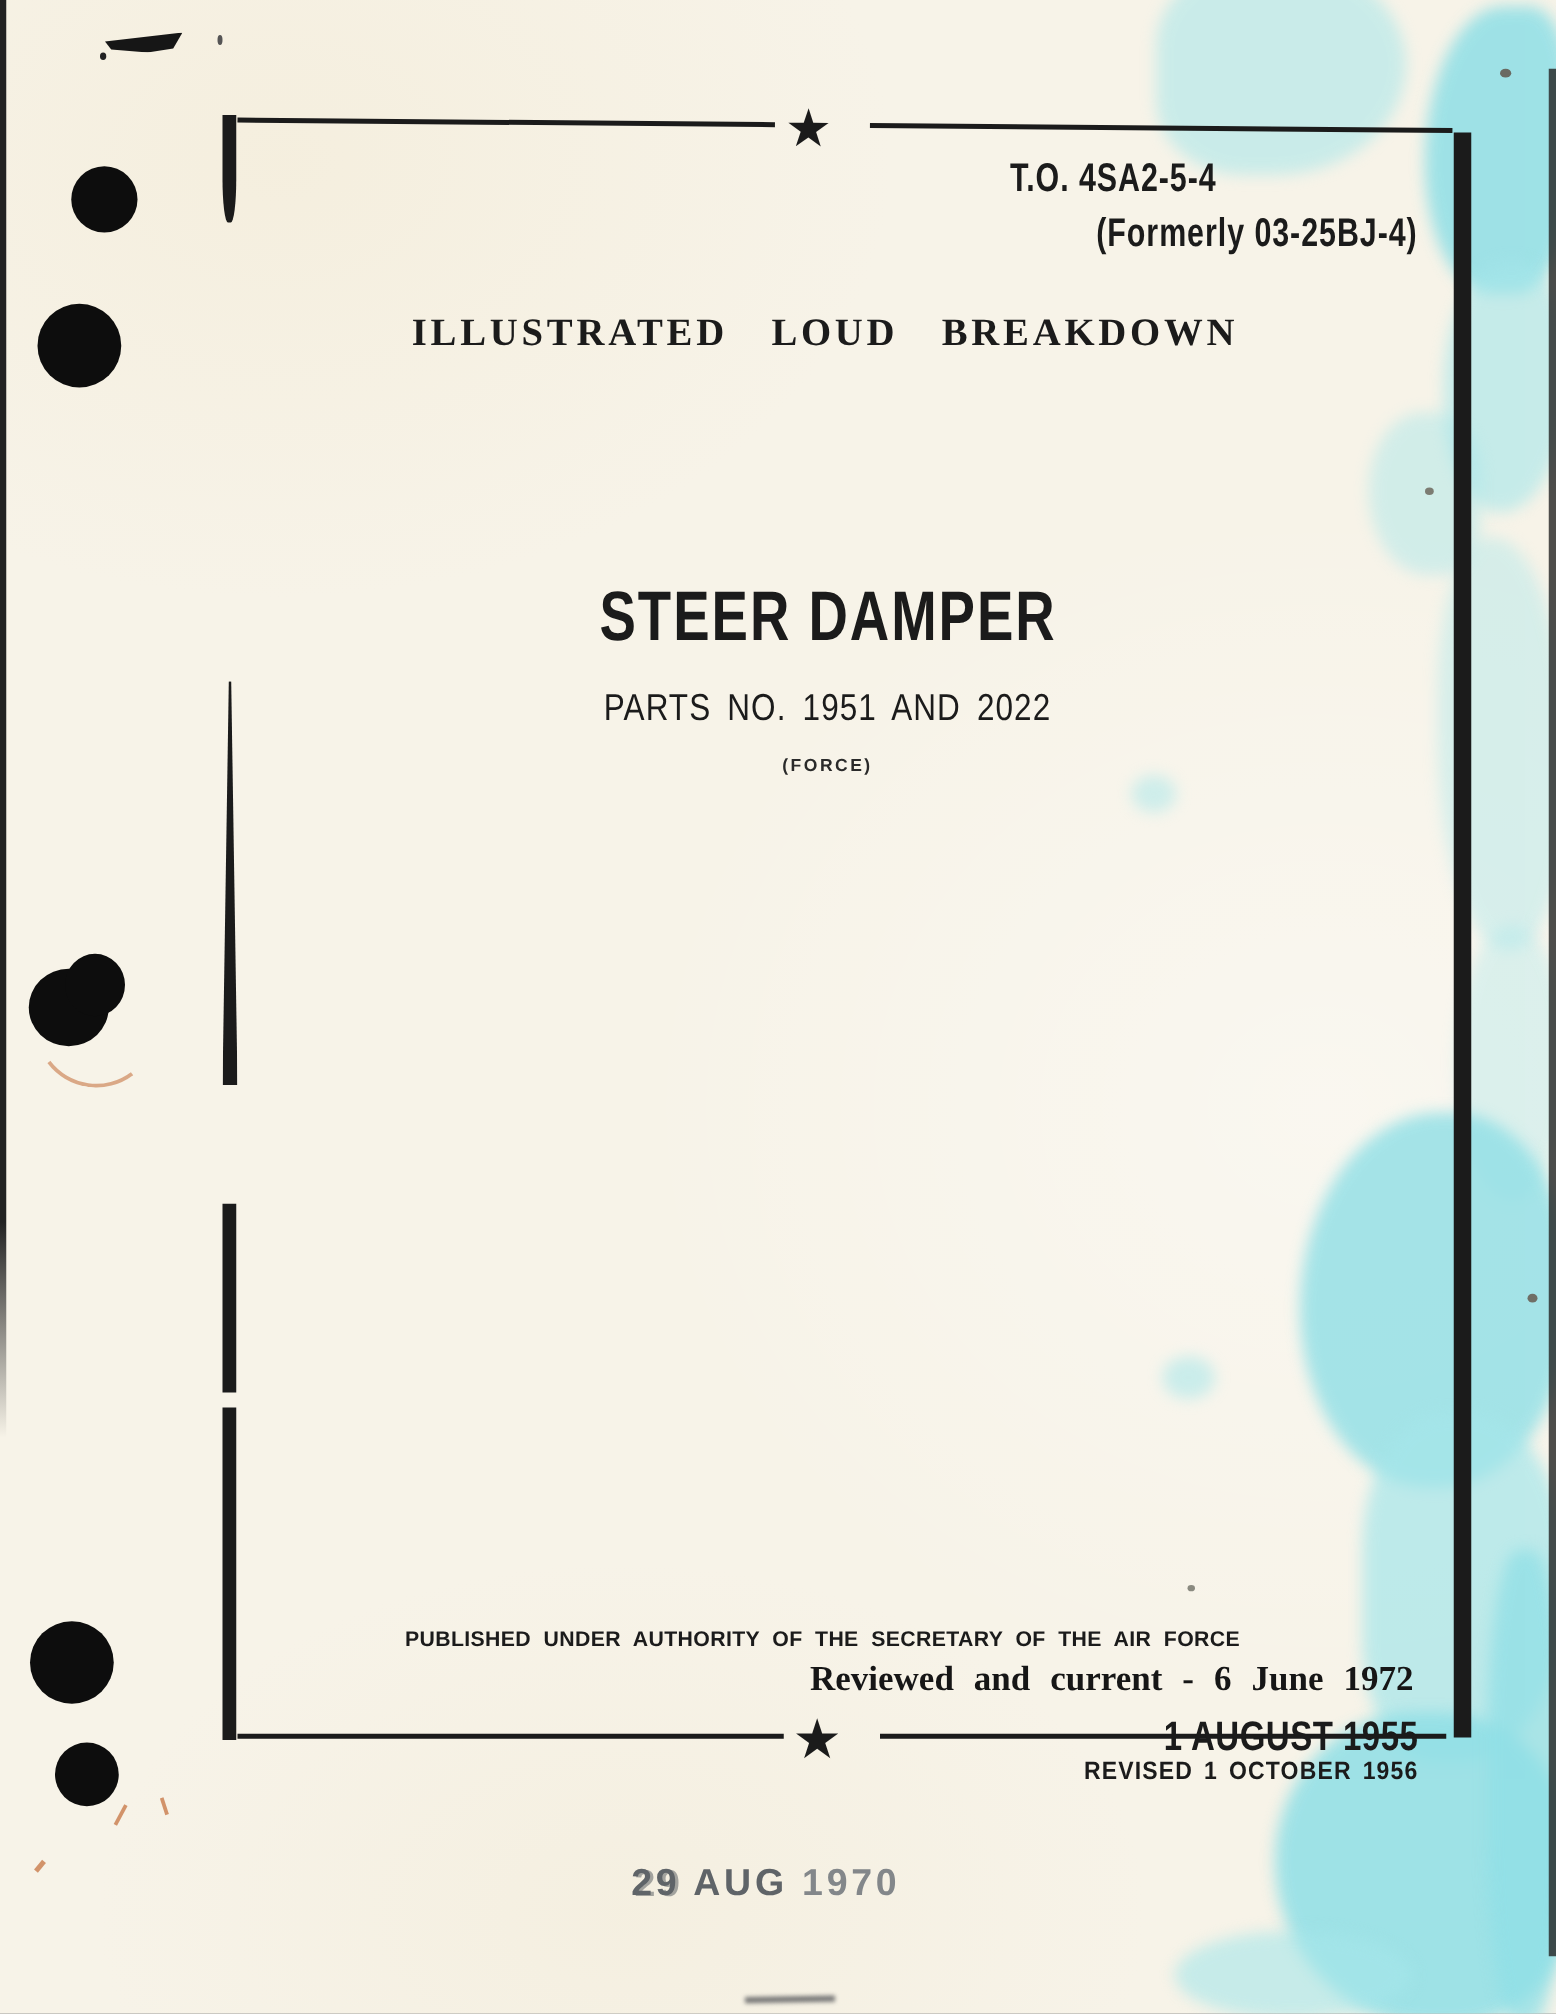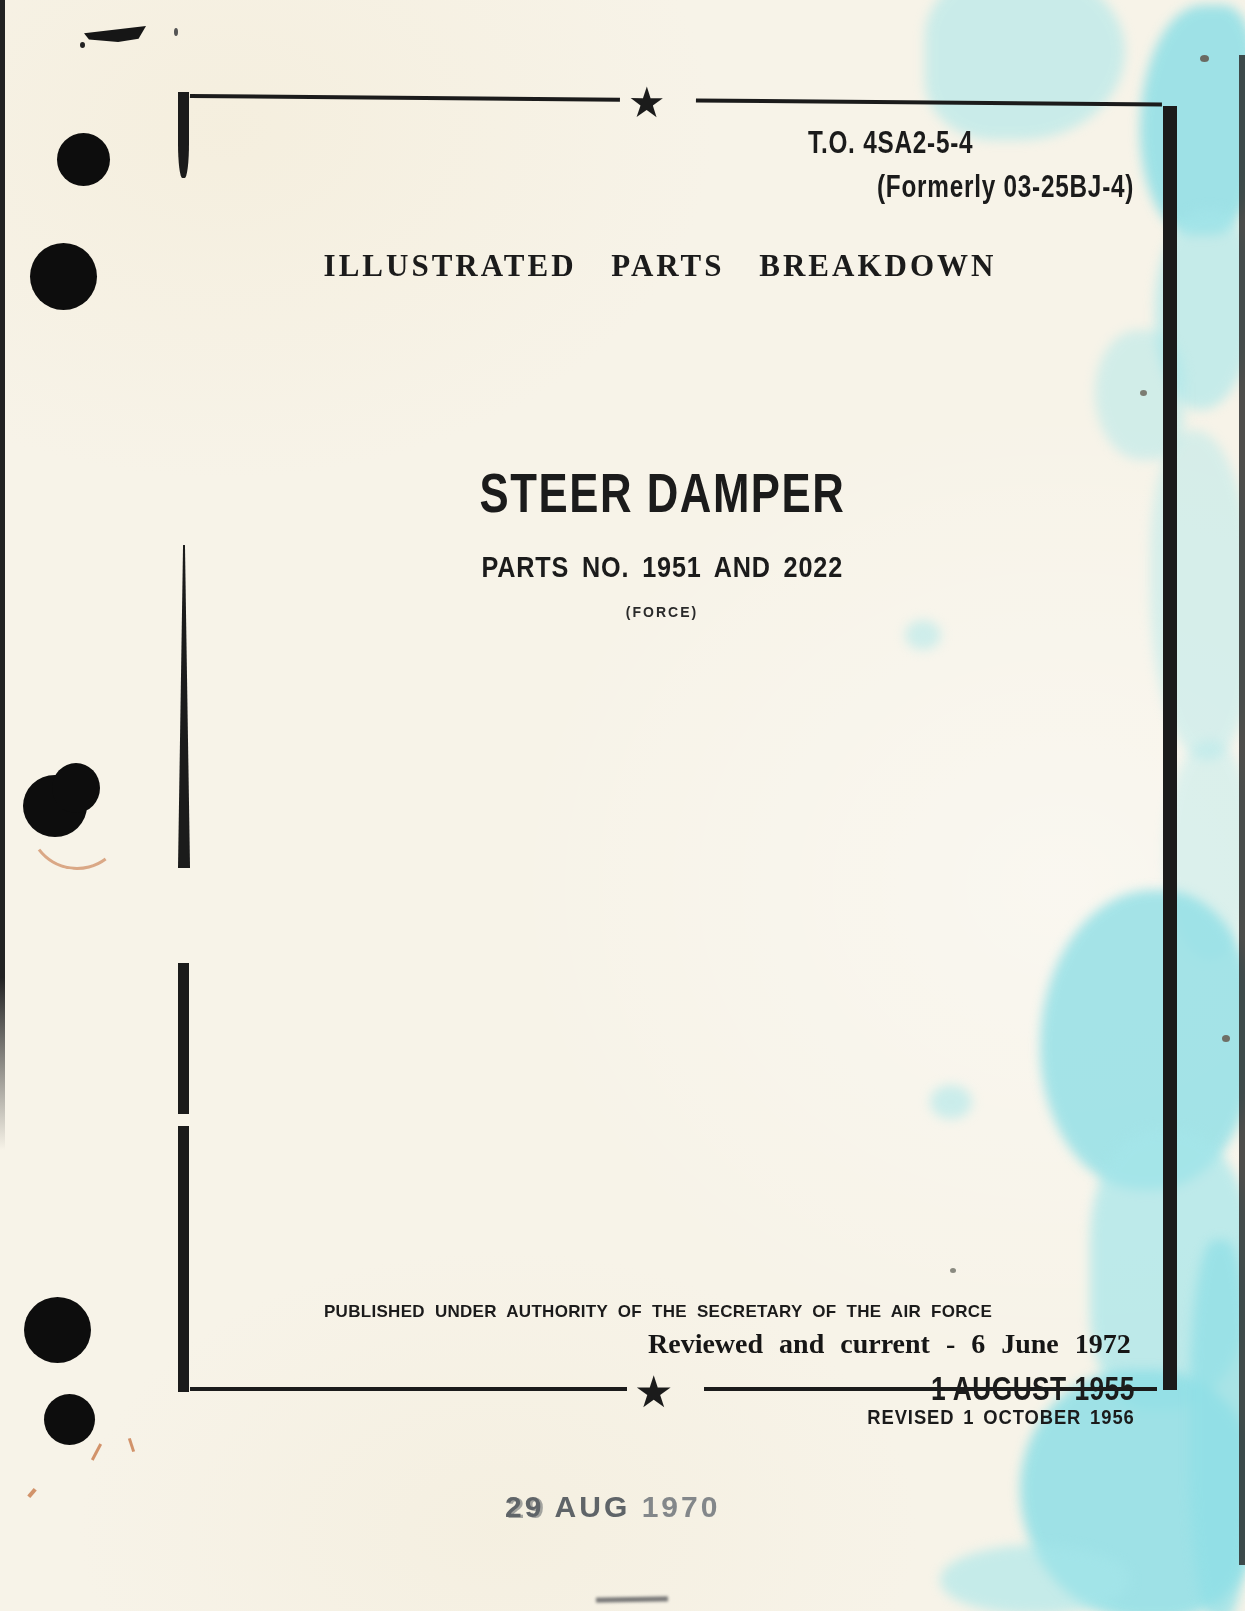--- a/index.html
+++ b/index.html
@@ -27,21 +27,21 @@
   .star{position:absolute;color:var(--ink,#1b1b1b);line-height:1;}
   
   .dot{position:absolute;background:#0d0d0d;border-radius:50%;}
   
   .cond{display:inline-block;transform-origin:left center;}
   .txt{position:absolute;white-space:nowrap;font-weight:bold;}
   .to-line{font-weight:bold;font-size:32px;letter-spacing:1px;}
   .doc-type{font-family:"Liberation Serif",serif;font-weight:700;font-size:31px;
             letter-spacing:3px;word-spacing:24px;text-align:center;white-space:nowrap;}
   .main-title{font-weight:bold;font-size:56px;letter-spacing:2px;text-align:center;}
-  .parts-line{font-weight:bold;font-size:30px;letter-spacing:1px;word-spacing:6px;text-align:center;}
+  .parts-line{font-weight:normal;font-size:30px;letter-spacing:1px;word-spacing:6px;text-align:center;}
   .loud{font-size:14px;letter-spacing:2px;text-align:center;font-weight:600;color:#2a2a2a;}
   .notice{position:absolute;font-family:"Liberation Serif",serif;font-size:26px;
           line-height:41px;color:#181818;}
   .notice .l1{text-align:justify;text-align-last:justify;}
   .authority{font-weight:bold;font-size:17px;word-spacing:5px;letter-spacing:.3px;text-align:center;}
   .reviewed{font-family:"Liberation Serif",serif;font-size:28px;word-spacing:9px;color:#161616;}
   .date1{font-weight:bold;font-size:33px;letter-spacing:.5px;}
   .date2{font-weight:bold;font-size:20px;letter-spacing:1px;word-spacing:3px;}
   .right-align .cond{transform-origin:right center;}
   .stamp{position:absolute;font-weight:bold;font-size:30px;letter-spacing:3px;
@@ -114,21 +114,21 @@
   <div class="rust-mark" style="left:30px;top:1488px;width:4px;height:10px;transform:rotate(40deg);"></div>
 
   <div class="txt to-line" style="left:808px;top:124px;">
     <span class="cond" style="transform:scaleX(.76);">T.O. 4SA2-5-4</span>
   </div>
   <div class="txt to-line" style="left:877px;top:168px;">
     <span class="cond" style="transform:scaleX(.76);">(Formerly 03-25BJ-4)</span>
   </div>
 
   <div class="txt doc-type" style="left:300px;top:248px;width:720px;">
-    <span>ILLUSTRATED PARTS BREAKDOWN</span>
+    <span>ILLUSTRATED LOUD BREAKDOWN</span>
   </div>
 
   <div class="txt main-title" style="left:362px;top:460px;width:600px;">
     <span class="cond" style="transform:scaleX(.78);transform-origin:center;">STEER DAMPER</span>
   </div>
   <div class="txt parts-line" style="left:362px;top:550px;width:600px;">
     <span class="cond" style="transform:scaleX(.84);transform-origin:center;">PARTS NO. 1951 AND 2022</span>
   </div>
   <div class="txt loud" style="left:462px;top:604px;width:400px;">
     <span>(FORCE)</span>

